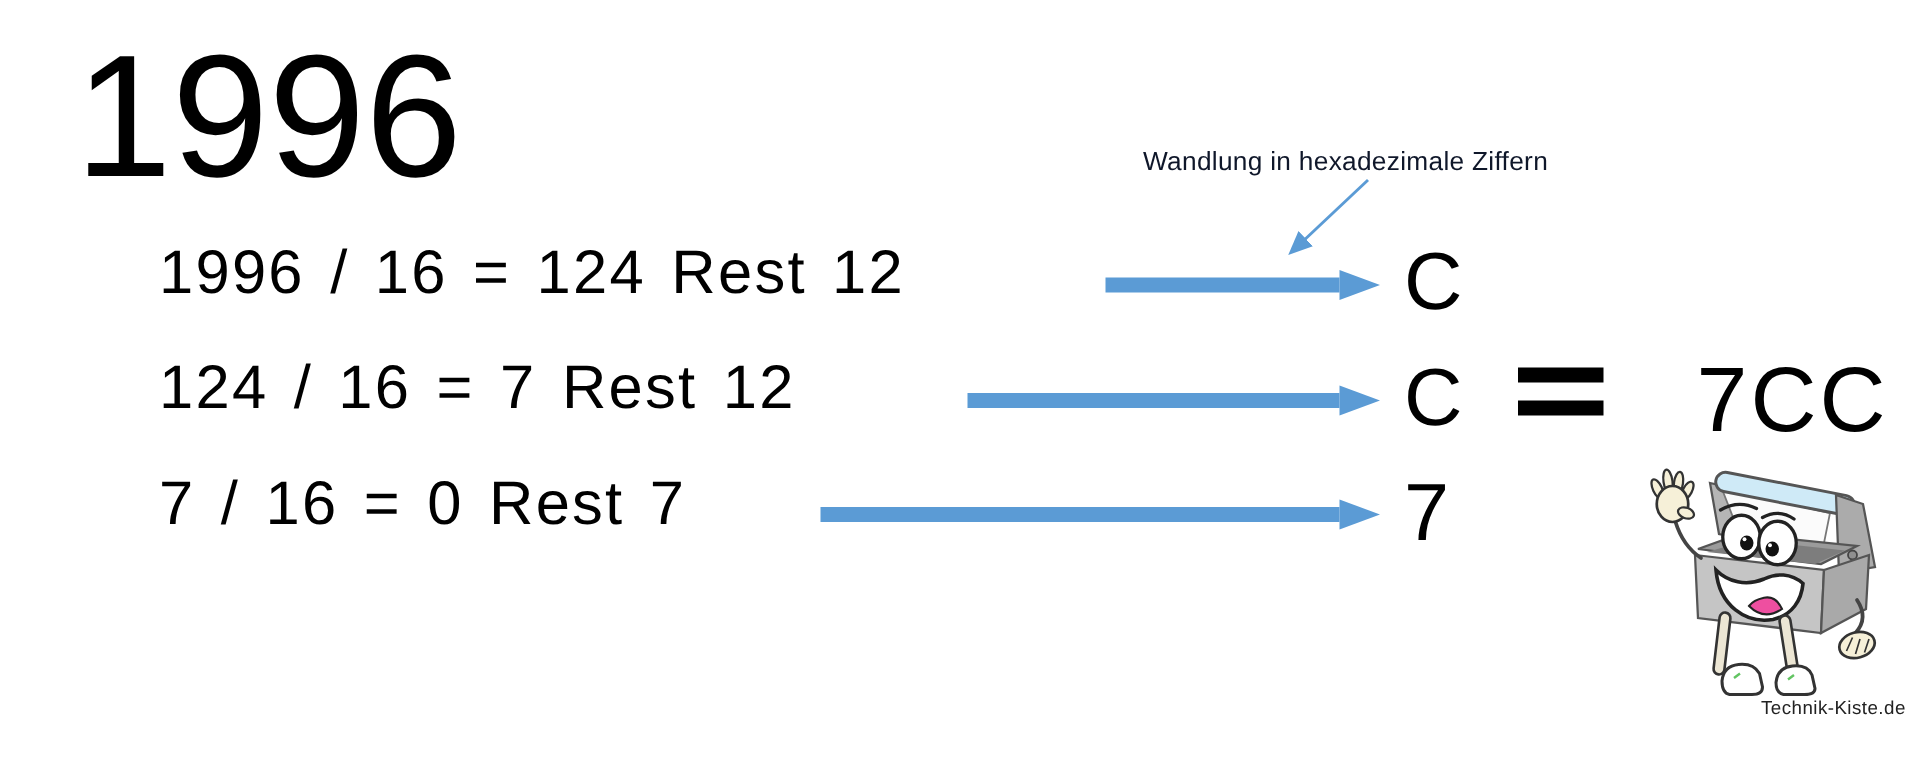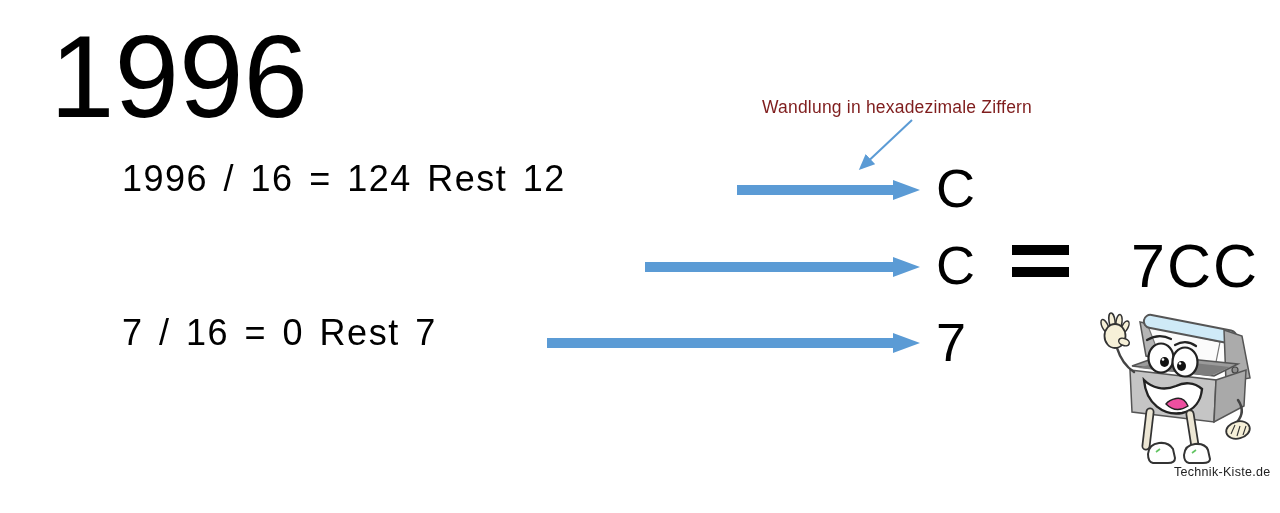--- a/index.html
+++ b/index.html
@@ -12,28 +12,28 @@
   .abs { position:absolute; }
 
   .title {
     left:50px; top:19px;
     font-size:116px; line-height:1; font-weight:400;
     letter-spacing:0px; white-space:nowrap;
   }
 
   .annotation-label {
     left:762px; top:97px;
-    font-size:17.5px; line-height:1.2; color:#7f1d1d;
+    font-size:17.5px; line-height:1.2; color:#0f172a;
     letter-spacing:0.2px; white-space:nowrap;
   }
   .annotation-arrow { left:845px; top:112px; }
 
   .equation {
-    left:122px;
-    font-size:36px; line-height:1; font-weight:400;
+    left:106px;
+    font-size:41px; line-height:1; font-weight:400;
     letter-spacing:1.5px; word-spacing:4px; white-space:nowrap;
   }
   .eq-r1 { top:161px; }
   .eq-r2 { top:238px; }
   .eq-r3 { top:315px; }
 
   .harrow { height:10px; background:#5B9BD5; }
   .harrow::after {
     content:""; position:absolute; right:-27px; top:-5px;
     width:0; height:0;
@@ -90,20 +90,21 @@
         <path d="M0,0 L8,3.5 L0,7 Z" fill="#5B9BD5"></path>
       </marker>
     </defs>
     <line x1="67" y1="8" x2="16" y2="56" stroke="#5B9BD5" stroke-width="2" marker-end="url(#ah)"></line>
   </svg>
 
   <div class="abs equation eq-r1">1996 / 16 = 124 Rest 12</div>
   <div class="abs harrow ar1"></div>
   <div class="abs hexdigit hd-r1">C</div>
 
+  <div class="abs equation eq-r2">124 / 16 = 7 Rest 12</div>
   <div class="abs harrow ar2"></div>
   <div class="abs hexdigit hd-r2">C</div>
 
   <div class="abs equation eq-r3">7 / 16 = 0 Rest 7</div>
   <div class="abs harrow ar3"></div>
   <div class="abs hexdigit hd-r3">7</div>
 
   <div class="abs big-equals">
     <span class="sr-only">=</span>
     <span class="eq-bar"></span>

